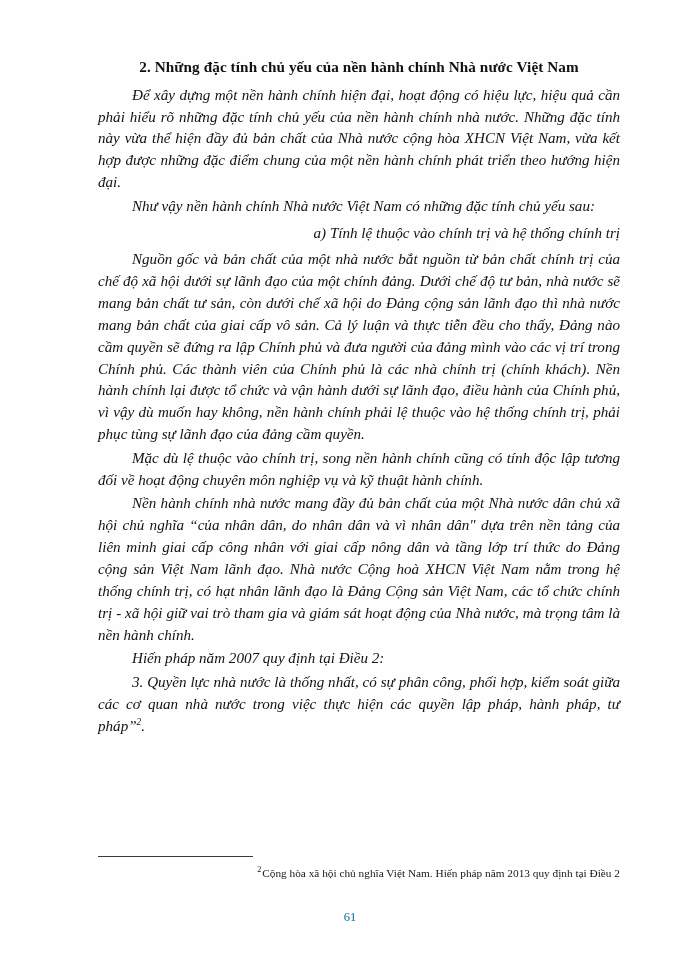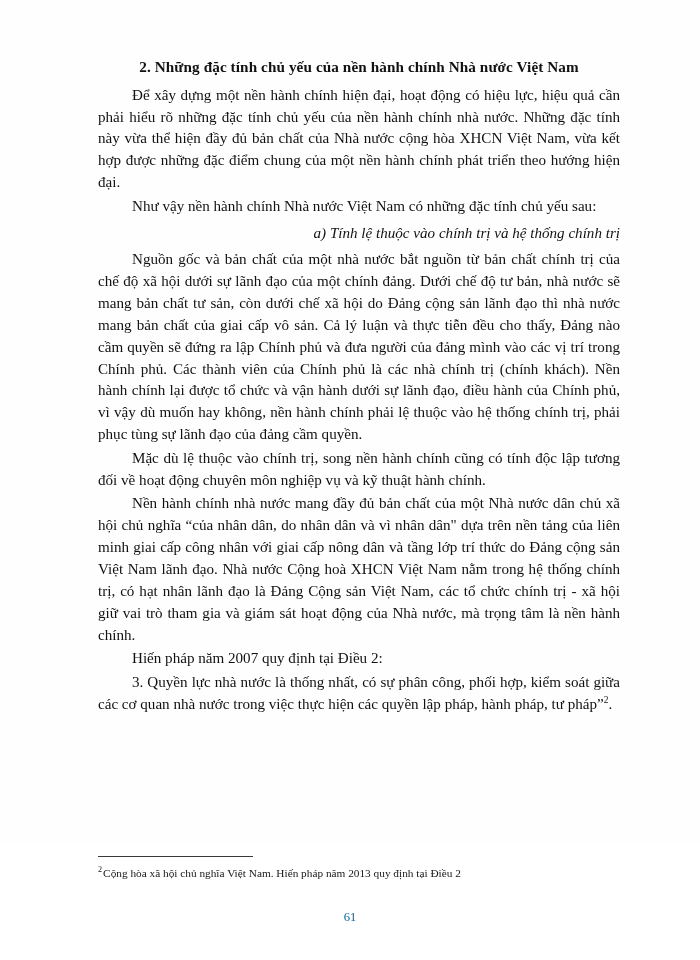--- a/index.html
+++ b/index.html
@@ -31,20 +31,21 @@
     line-height: 1.42;
   }
   p.body-par {
     font-size: 15.1px;
     line-height: 1.455;
     text-align: justify;
     text-justify: inter-word;
     margin: 0 0 1.5px 0;
     text-indent: 34px;
     hyphens: none;
+    font-style: italic;
   }
   p.sub-heading {
     font-size: 15.1px;
     font-style: italic;
     line-height: 1.455;
     margin: 5px 0 4px 0;
     text-indent: 34px;
     text-align: right;
   }
   p.tight {
@@ -59,21 +60,21 @@
   .footnote-rule {
     width: 155px;
     height: 0;
     border-top: 1px solid #3a3a3a;
     margin: 0 0 7px 0;
   }
   .footnote-text {
     font-size: 11.3px;
     line-height: 1.4;
     margin: 0;
-    text-align: left;
+    text-align: right;
     color: #161616;
   }
   .footnote-text sup {
     font-size: 8.2px;
     vertical-align: super;
     padding-right: 1px;
   }
   sup.fn-mark {
     font-size: 9.4px;
     vertical-align: super;

